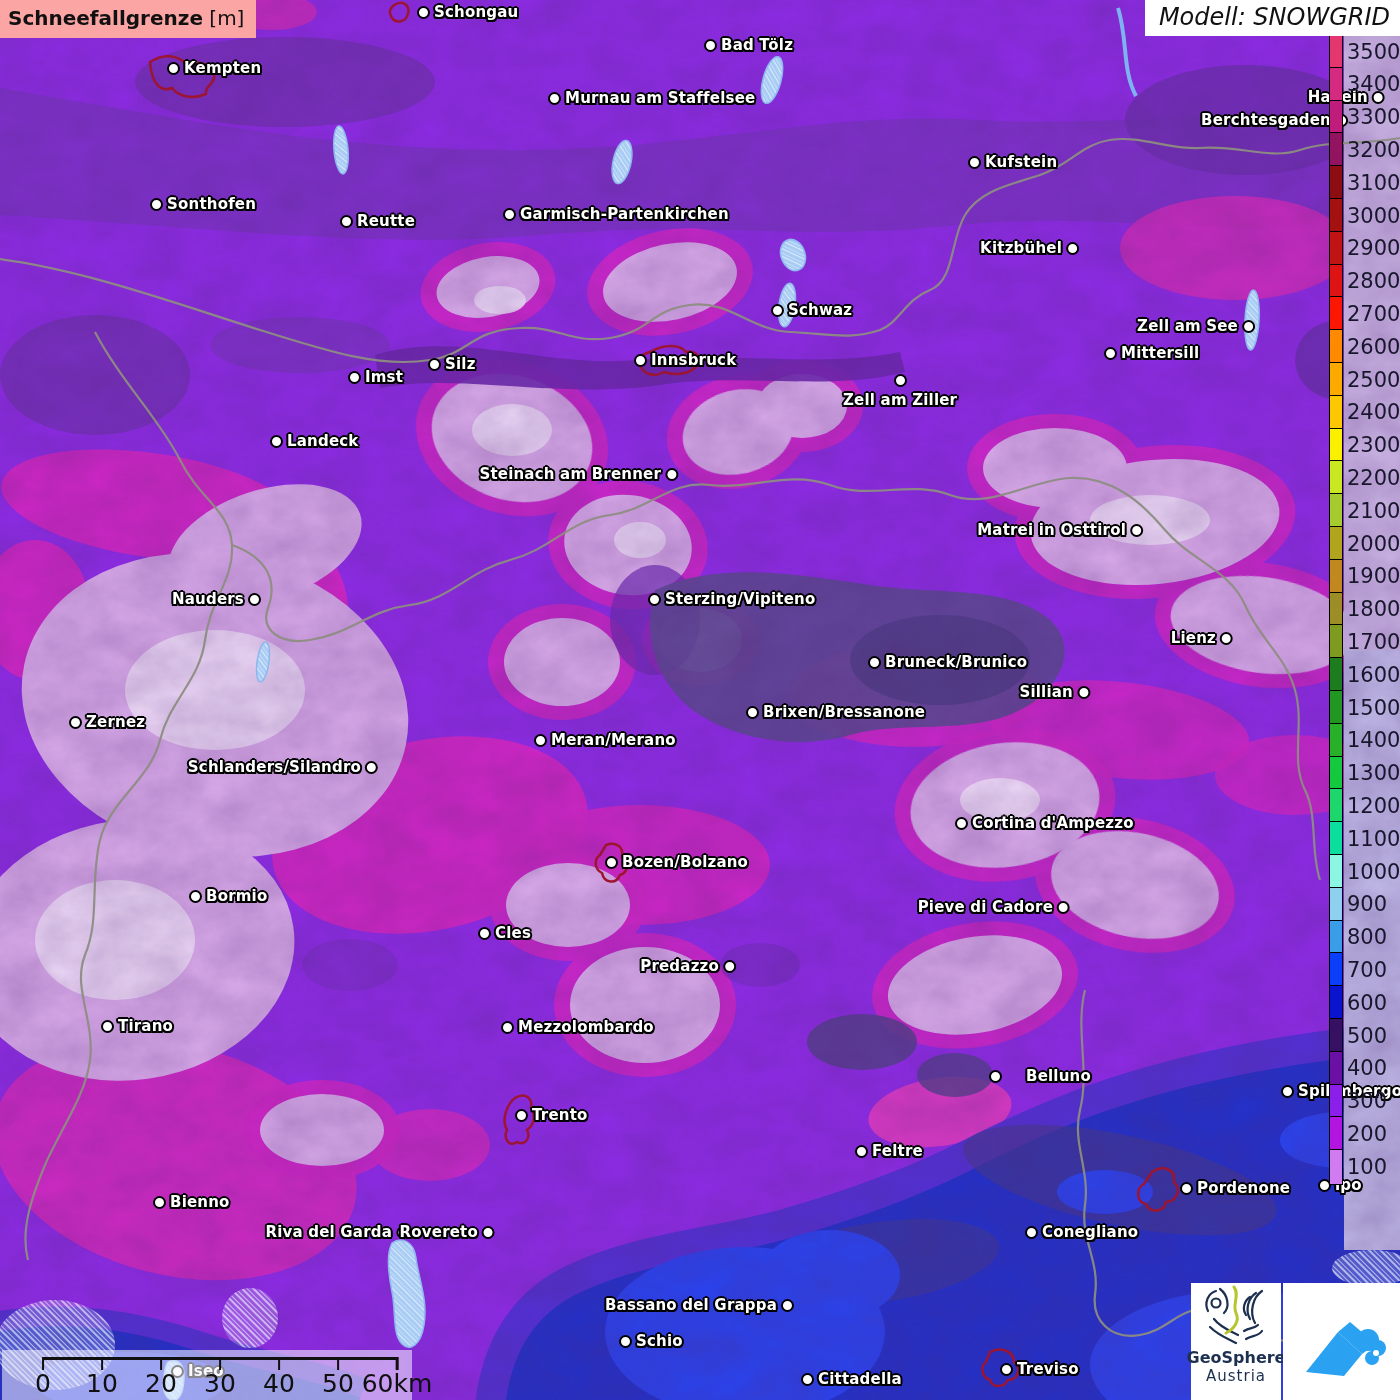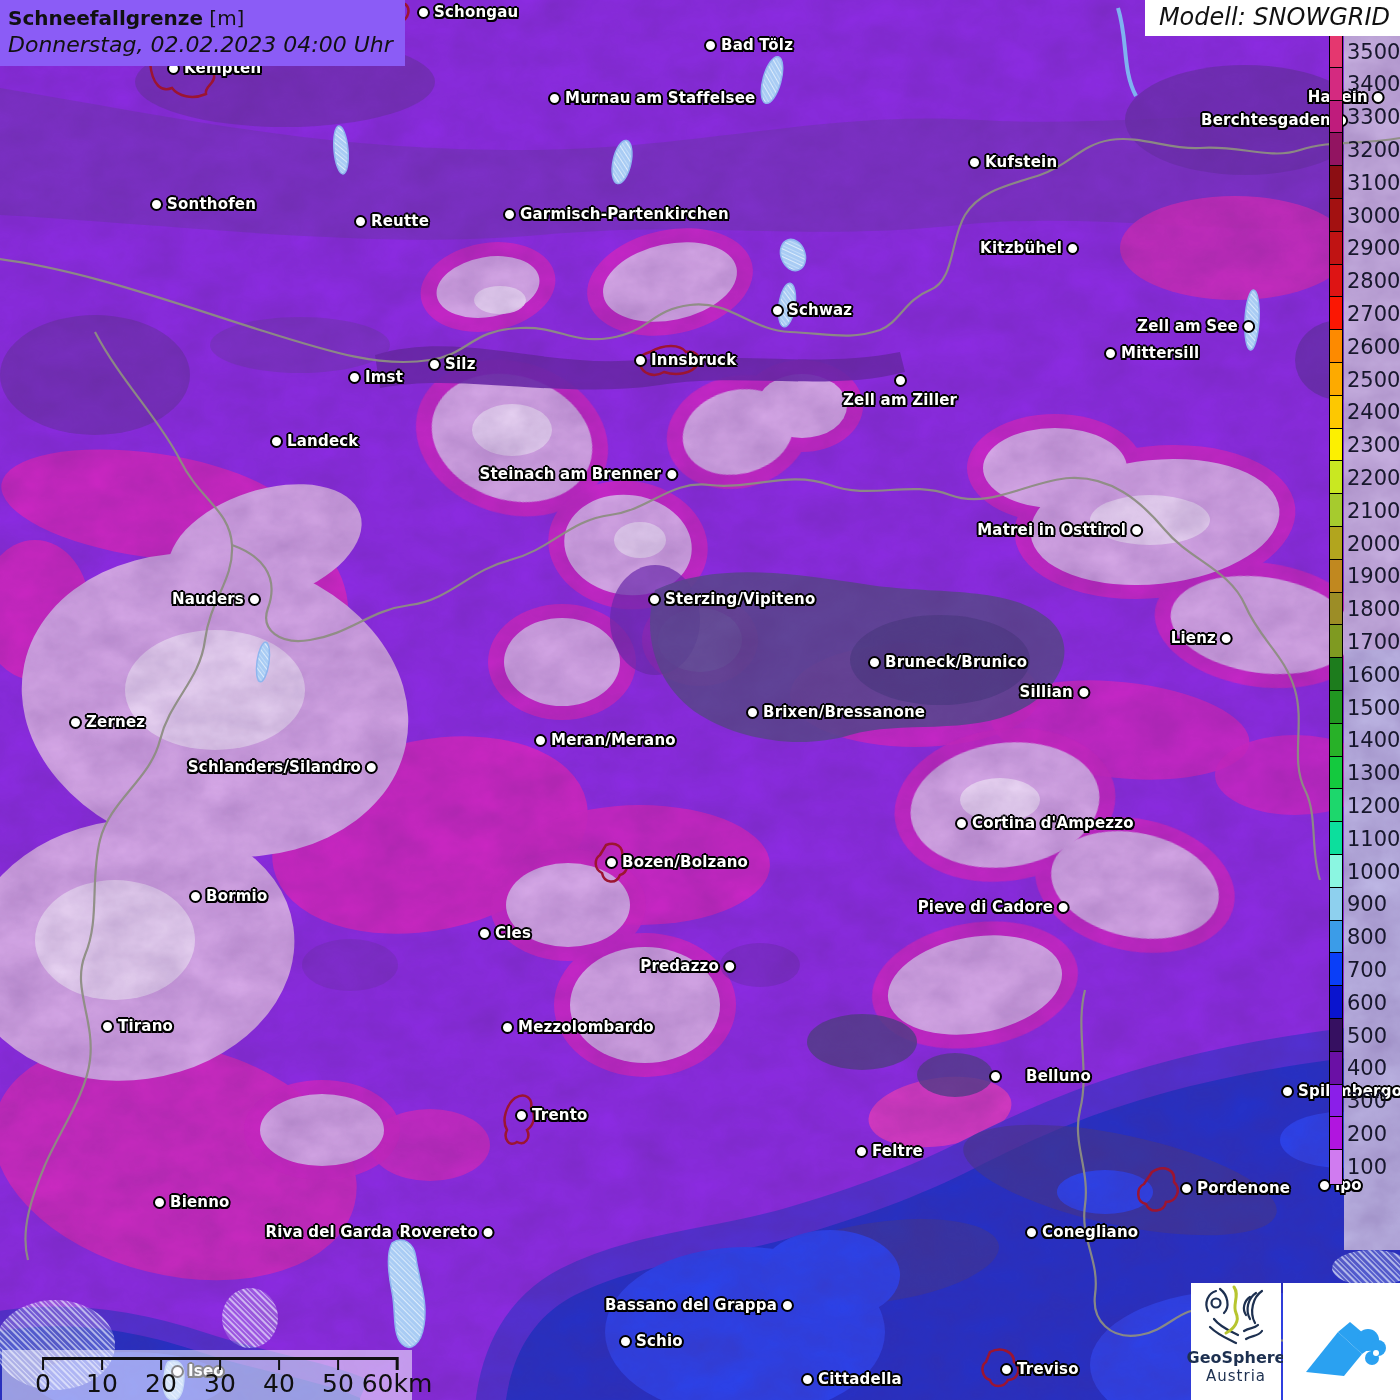--- a/index.html
+++ b/index.html
@@ -18,21 +18,21 @@
                     0 -2px 0 #000,0 2px 0 #000,-2px 0 0 #000,2px 0 0 #000;}
 
   
   .legend{position:absolute;left:1329px;top:35px;z-index:2;}
   .legend-row{display:flex;align-items:center;height:34.3px;margin-top:-1.5px;}
   .legend-row:first-child{margin-top:0;}
   .legend-swatch{width:12px;height:100%;border:1.5px solid #000;flex:0 0 auto;}
   .legend-label{margin-left:4px;font-size:21px;color:#17172c;line-height:1;}
 
   
-  .titlebox{position:absolute;left:0;top:0;z-index:3;background:#8b5cf6;padding:5px 12px 7px 8px;color:#111;}
+  .titlebox{position:absolute;left:0;top:0;z-index:3;background:#fca5a5;padding:5px 12px 7px 8px;color:#111;}
   .titlebox .t1{font-size:20px;line-height:1.3;}
   .titlebox .t1 .tt{font-weight:bold;}
   .titlebox .t2{font-size:22px;font-style:italic;line-height:1.25;}
   .modelbox{position:absolute;right:0;top:0;z-index:3;background:#fff;padding:3px 10px 5px 14px;
             font-size:24px;font-style:italic;color:#111;}
 
   
   .scalebar{position:absolute;left:2px;top:1350px;width:410px;height:50px;z-index:3;
             background:rgba(248,247,255,0.55);}
   .sb-line{position:absolute;left:41px;top:7px;width:354px;height:2.5px;background:#101010;}
@@ -254,21 +254,21 @@
       <span class="tlabel">Kufstein</span>
     </div>
       <div class="town right" style="left: 157px; top: 205px;">
       <span class="dot"></span>
       <span class="tlabel">Sonthofen</span>
     </div>
       <div class="town right" style="left: 510px; top: 215px;">
       <span class="dot"></span>
       <span class="tlabel">Garmisch-Partenkirchen</span>
     </div>
-      <div class="town right" style="left: 361px; top: 222px;">
+      <div class="town right" style="left: 347px; top: 222px;">
       <span class="dot"></span>
       <span class="tlabel">Reutte</span>
     </div>
       <div class="town left" style="left: 1072px; top: 249px;">
       <span class="dot"></span>
       <span class="tlabel">Kitzbühel</span>
     </div>
       <div class="town right" style="left: 778px; top: 311px;">
       <span class="dot"></span>
       <span class="tlabel">Schwaz</span>
@@ -581,21 +581,20 @@
       <span class="legend-swatch" style="background: rgb(208, 123, 240);"></span>
       <span class="legend-label">100</span>
     </div>
     </div>
 
   <div class="titlebox">
     <div class="t1">
       <span class="tt">Schneefallgrenze</span>
       <span class="tu">[m]</span>
     </div>
-    <div class="t2">Donnerstag, 02.02.2023 04:00 Uhr</div>
   </div>
 
   <div class="modelbox">Modell: SNOWGRID</div>
 
   <div class="scalebar">
     <div class="sb-line"></div>
     <div class="sb-ticks">
 
     <div class="sbtick" style="left: 41px;">
         <span class="sbmark"></span>

